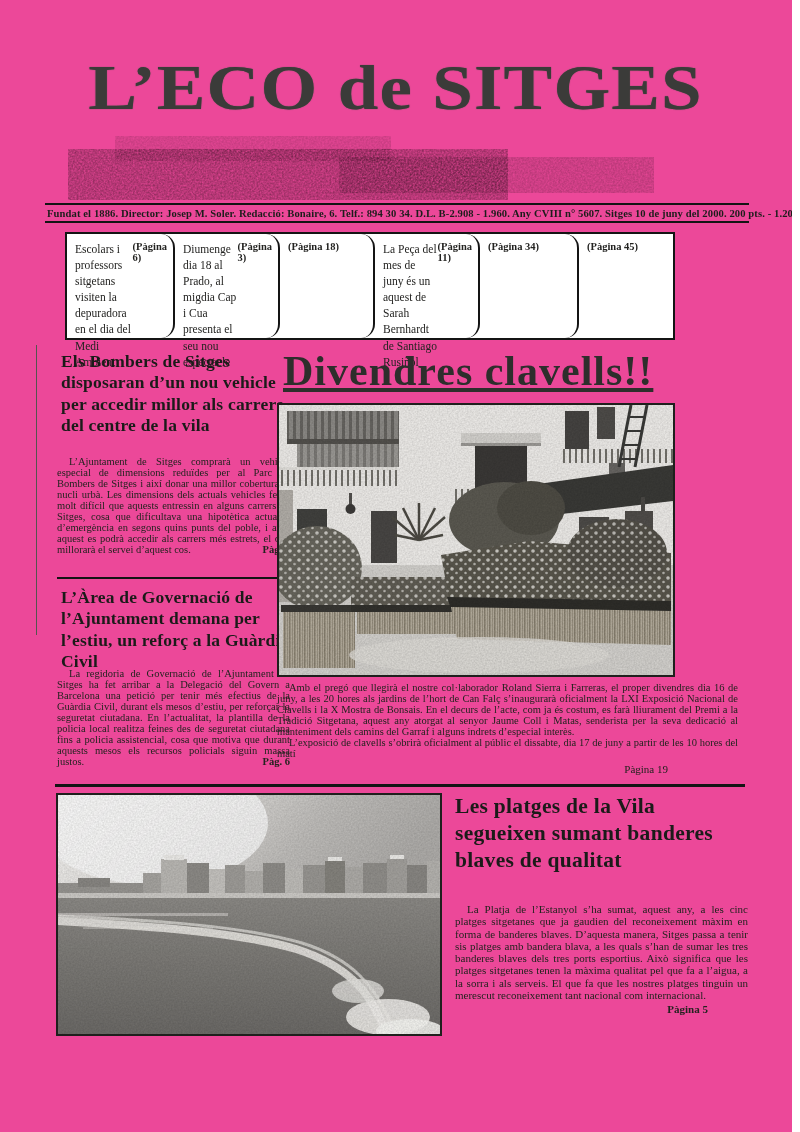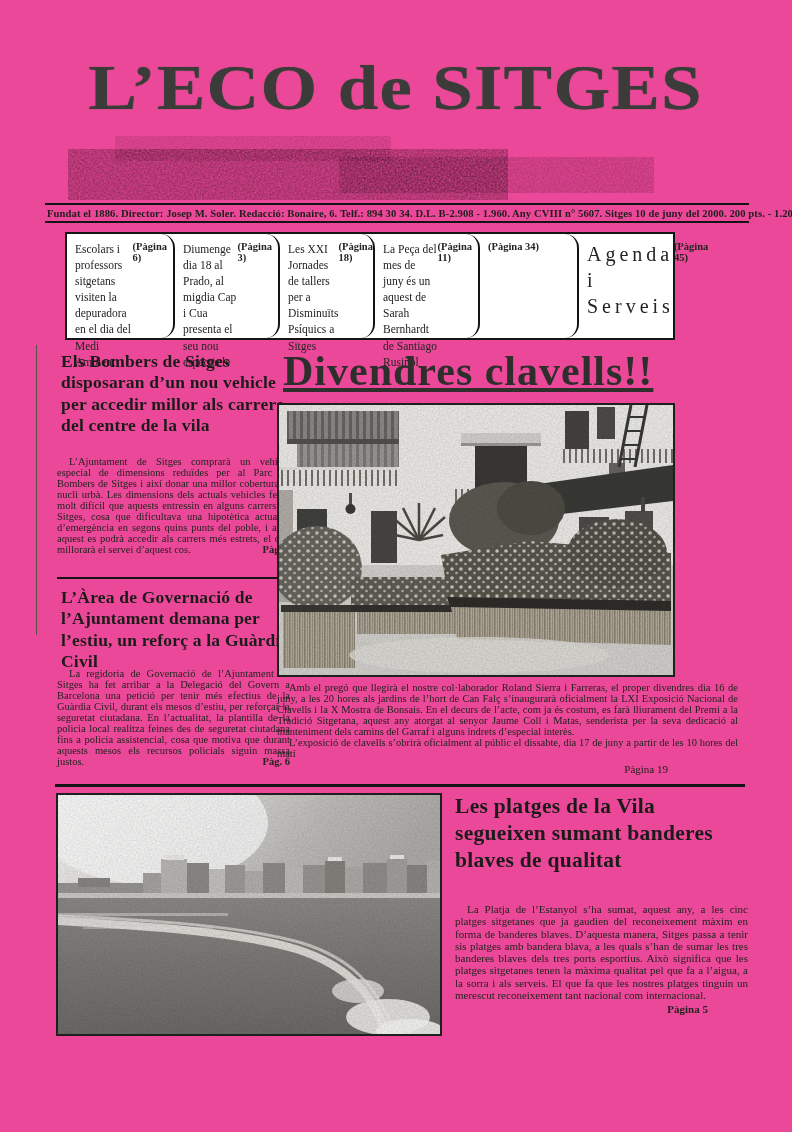--- a/index.html
+++ b/index.html
@@ -89,32 +89,30 @@
   <div class="teasers">
     <div class="tcell" style="width:108px">
       <div class="t">Escolars i professors sitgetans visiten la depuradora en el dia del Medi Ambient</div>
       <div class="p">(Pàgina 6)</div>
     </div>
     <div class="tcell" style="width:105px">
       <div class="t">Diumenge dia 18 al Prado, al migdia Cap i Cua presenta el seu nou espectacle</div>
       <div class="p">(Pàgina 3)</div>
     </div>
     <div class="tcell" style="width:95px">
-      <div class="t">Les XXI Jornades de tallers per a Disminuïts Psíquics a Sitges</div>
       <div class="p">(Pàgina 18)</div>
     </div>
     <div class="tcell" style="width:105px">
       <div class="t">La Peça del mes de juny és un aquest de Sarah Bernhardt de Santiago Rusiñol</div>
       <div class="p">(Pàgina 11)</div>
     </div>
     <div class="tcell" style="width:99px">
       <div class="p">(Pàgina 34)</div>
     </div>
     <div class="tcell agenda" style="width:94px">
-      <div class="t">Agenda i Serveis</div>
       <div class="p">(Pàgina 45)</div>
     </div>
   </div>
 
   <div class="margin-line"></div>
 
   <div class="h-left" style="top:351px">Els Bombers de Sitges disposaran d’un nou vehicle per accedir millor als carrers del centre de la vila</div>
   <div class="body-col" style="left:57px;top:456px;width:233px">
     <p>L’Ajuntament de Sitges comprarà un vehicle especial de dimensions reduïdes per al Parc de Bombers de Sitges i així donar una millor cobertura al nucli urbà. Les dimensions dels actuals vehicles feien molt difícil que aquests entressin en alguns carrers de Sitges, cosa que dificultava una hipotètica actuació d’emergència en segons quins punts del poble, i amb aquest es podrà accedir als carrers més estrets, el que millorarà el servei d’aquest cos.</p>
     <div class="pageref">Pàg. 5</div>

